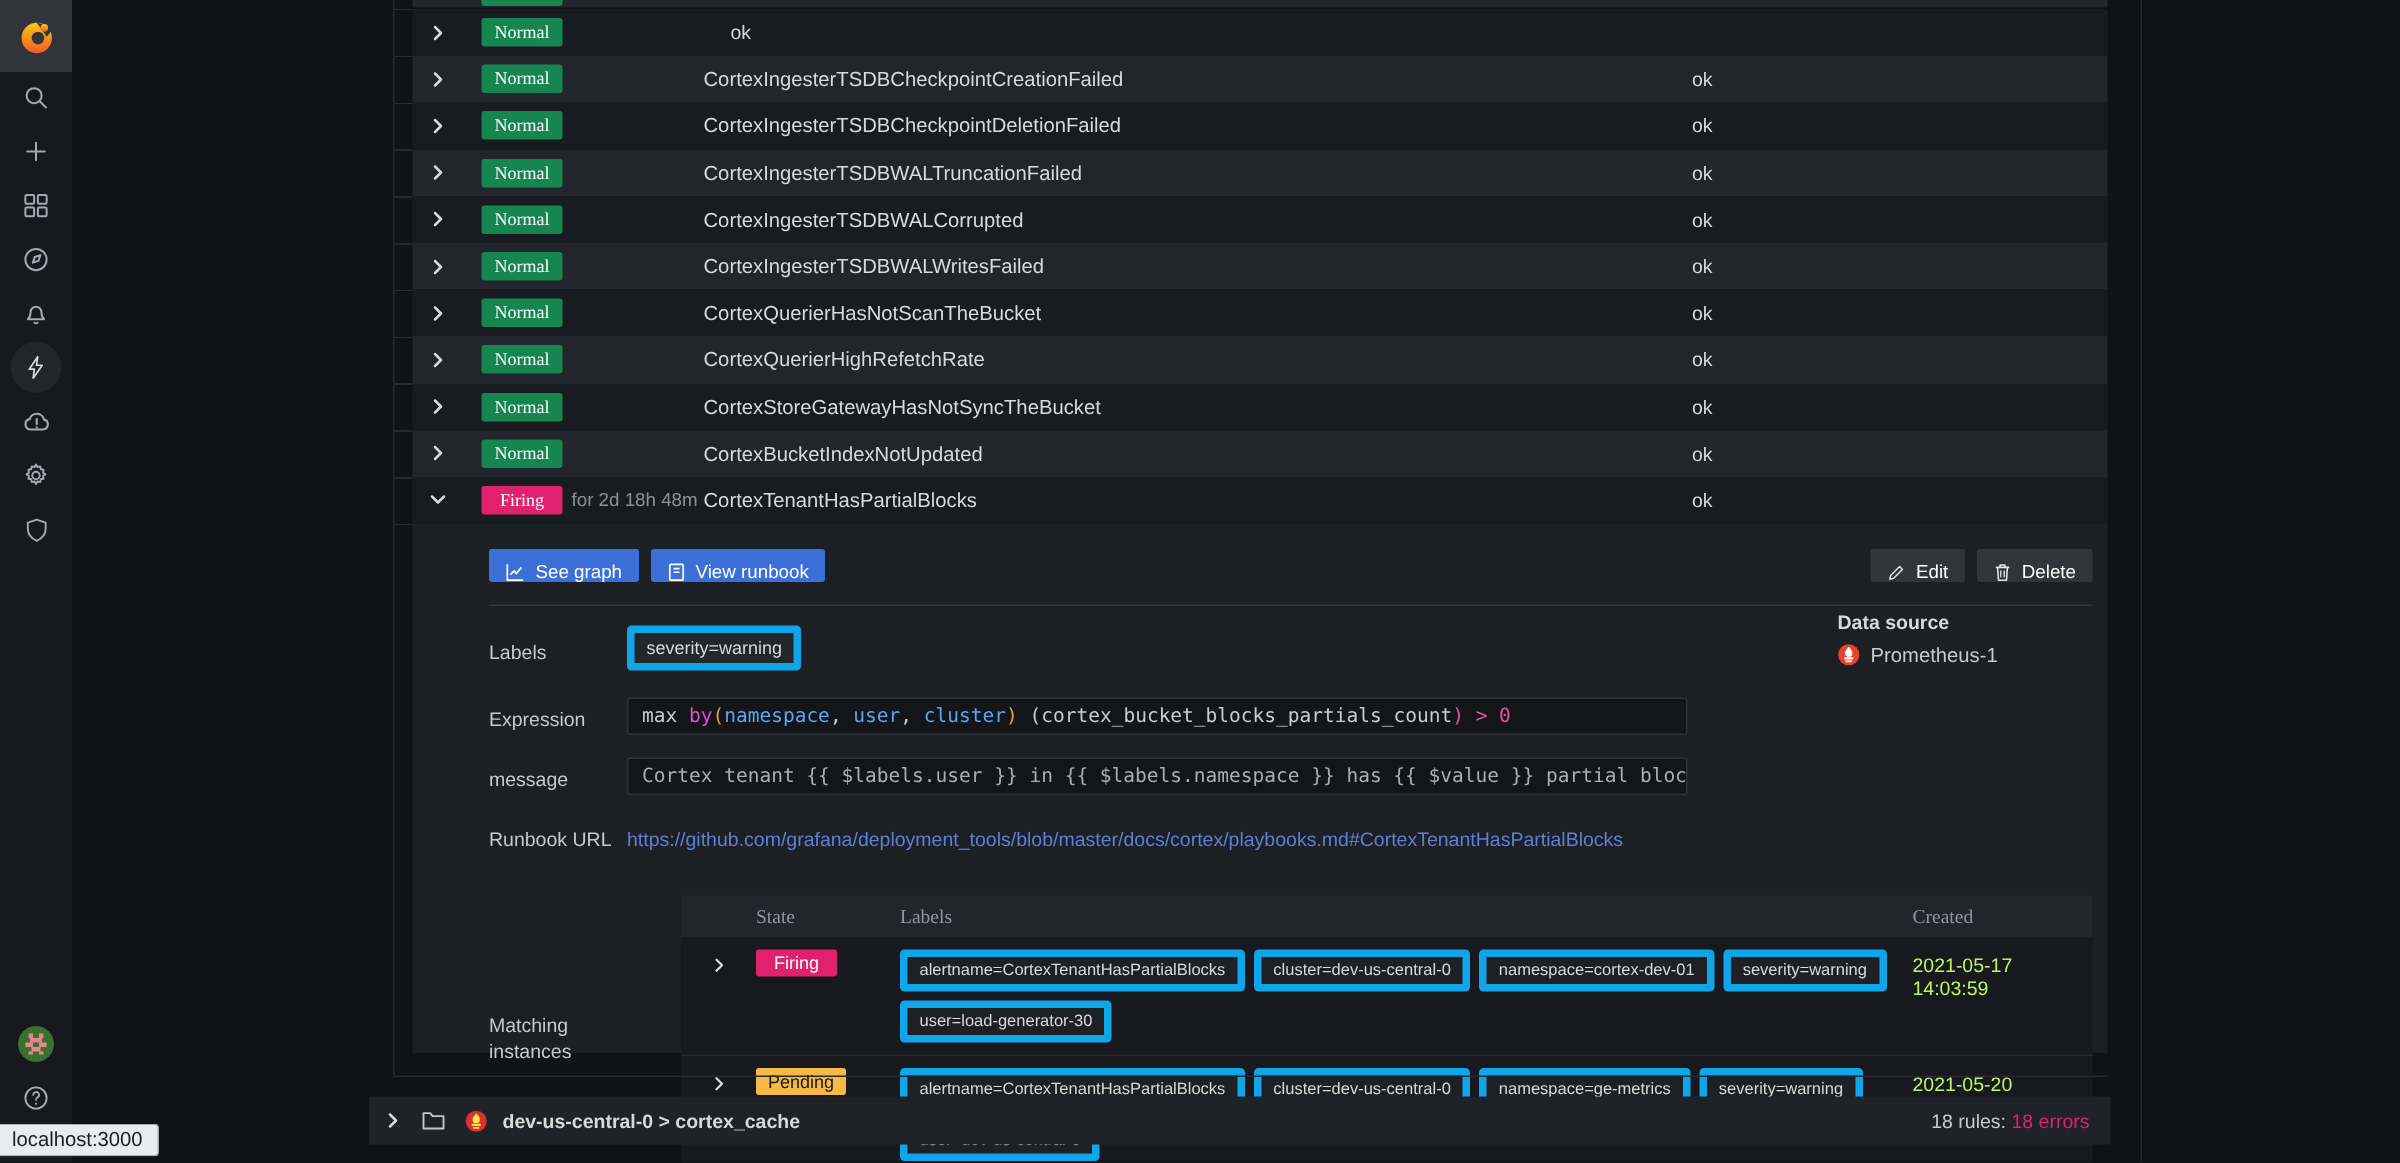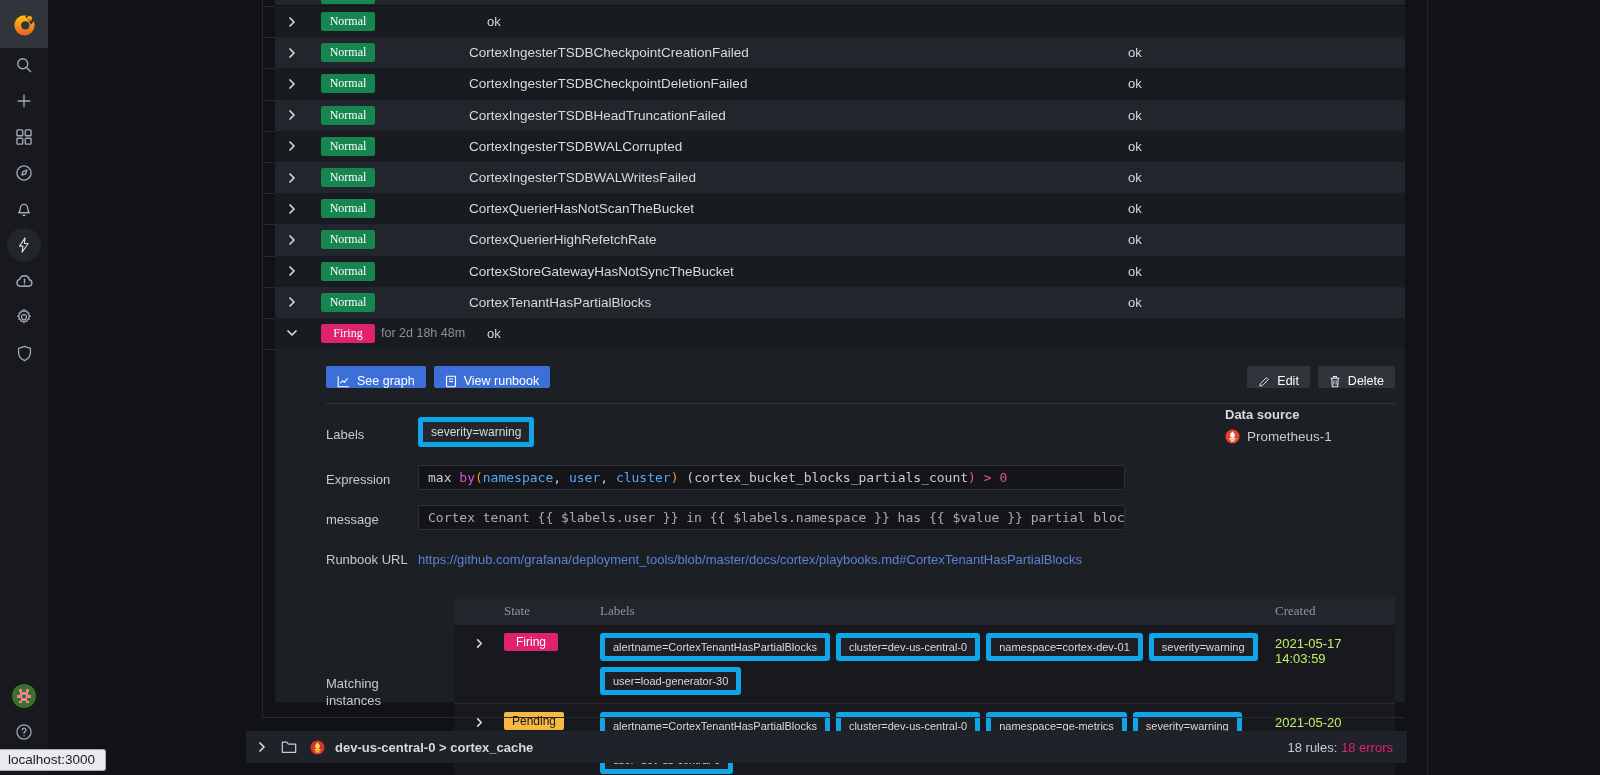--- a/index.html
+++ b/index.html
@@ -266,21 +266,21 @@
       <span class="health">ok</span>
     </div>
     <div class="rule-row light">
       <span class="chev">
           <svg width="12" height="12" viewBox="0 0 12 12">
             <path d="M4 2l4 4-4 4" fill="none" stroke="#d8d9da" stroke-width="1.7" stroke-linecap="round" stroke-linejoin="round"></path>
           </svg>
         </span>
       <span><span class="badge">Normal</span></span>
       <span class="for-col"></span>
-      <span class="rname">CortexIngesterTSDBHeadTruncationFailed</span>
+      <span class="rname">CortexIngesterTSDBWALTruncationFailed</span>
       <span class="health">ok</span>
     </div>
     <div class="rule-row dark">
       <span class="chev">
           <svg width="12" height="12" viewBox="0 0 12 12">
             <path d="M4 2l4 4-4 4" fill="none" stroke="#d8d9da" stroke-width="1.7" stroke-linecap="round" stroke-linejoin="round"></path>
           </svg>
         </span>
       <span><span class="badge">Normal</span></span>
       <span class="for-col"></span>
@@ -332,32 +332,33 @@
       <span class="health">ok</span>
     </div>
     <div class="rule-row light">
       <span class="chev">
           <svg width="12" height="12" viewBox="0 0 12 12">
             <path d="M4 2l4 4-4 4" fill="none" stroke="#d8d9da" stroke-width="1.7" stroke-linecap="round" stroke-linejoin="round"></path>
           </svg>
         </span>
       <span><span class="badge">Normal</span></span>
       <span class="for-col"></span>
-      <span class="rname">CortexTenantHasPartialBlocks</span>
+      <span class="rname">CortexBucketIndexNotUpdated</span>
       <span class="health">ok</span>
     </div>
 
     <div class="rule-row dark">
       <span class="chev">
           <svg width="12" height="12" viewBox="0 0 12 12">
             <path d="M2 4l4 4 4-4" fill="none" stroke="#d8d9da" stroke-width="1.7" stroke-linecap="round" stroke-linejoin="round"></path>
           </svg>
         </span>
       <span><span class="badge firing">Firing</span></span>
       <span class="for-col">for 2d 18h 48m</span>
+      <span class="rname">CortexTenantHasPartialBlocks</span>
       <span class="health">ok</span>
     </div>
   </div>
 
   <div class="detail">
     <div class="action-row">
       <div class="btn-group">
         <button class="btn primary">
           <svg width="13" height="13" viewBox="0 0 16 16">
               <path d="M1.5 1.5v13h13" fill="none" stroke="#fff" stroke-width="1.4"></path>

